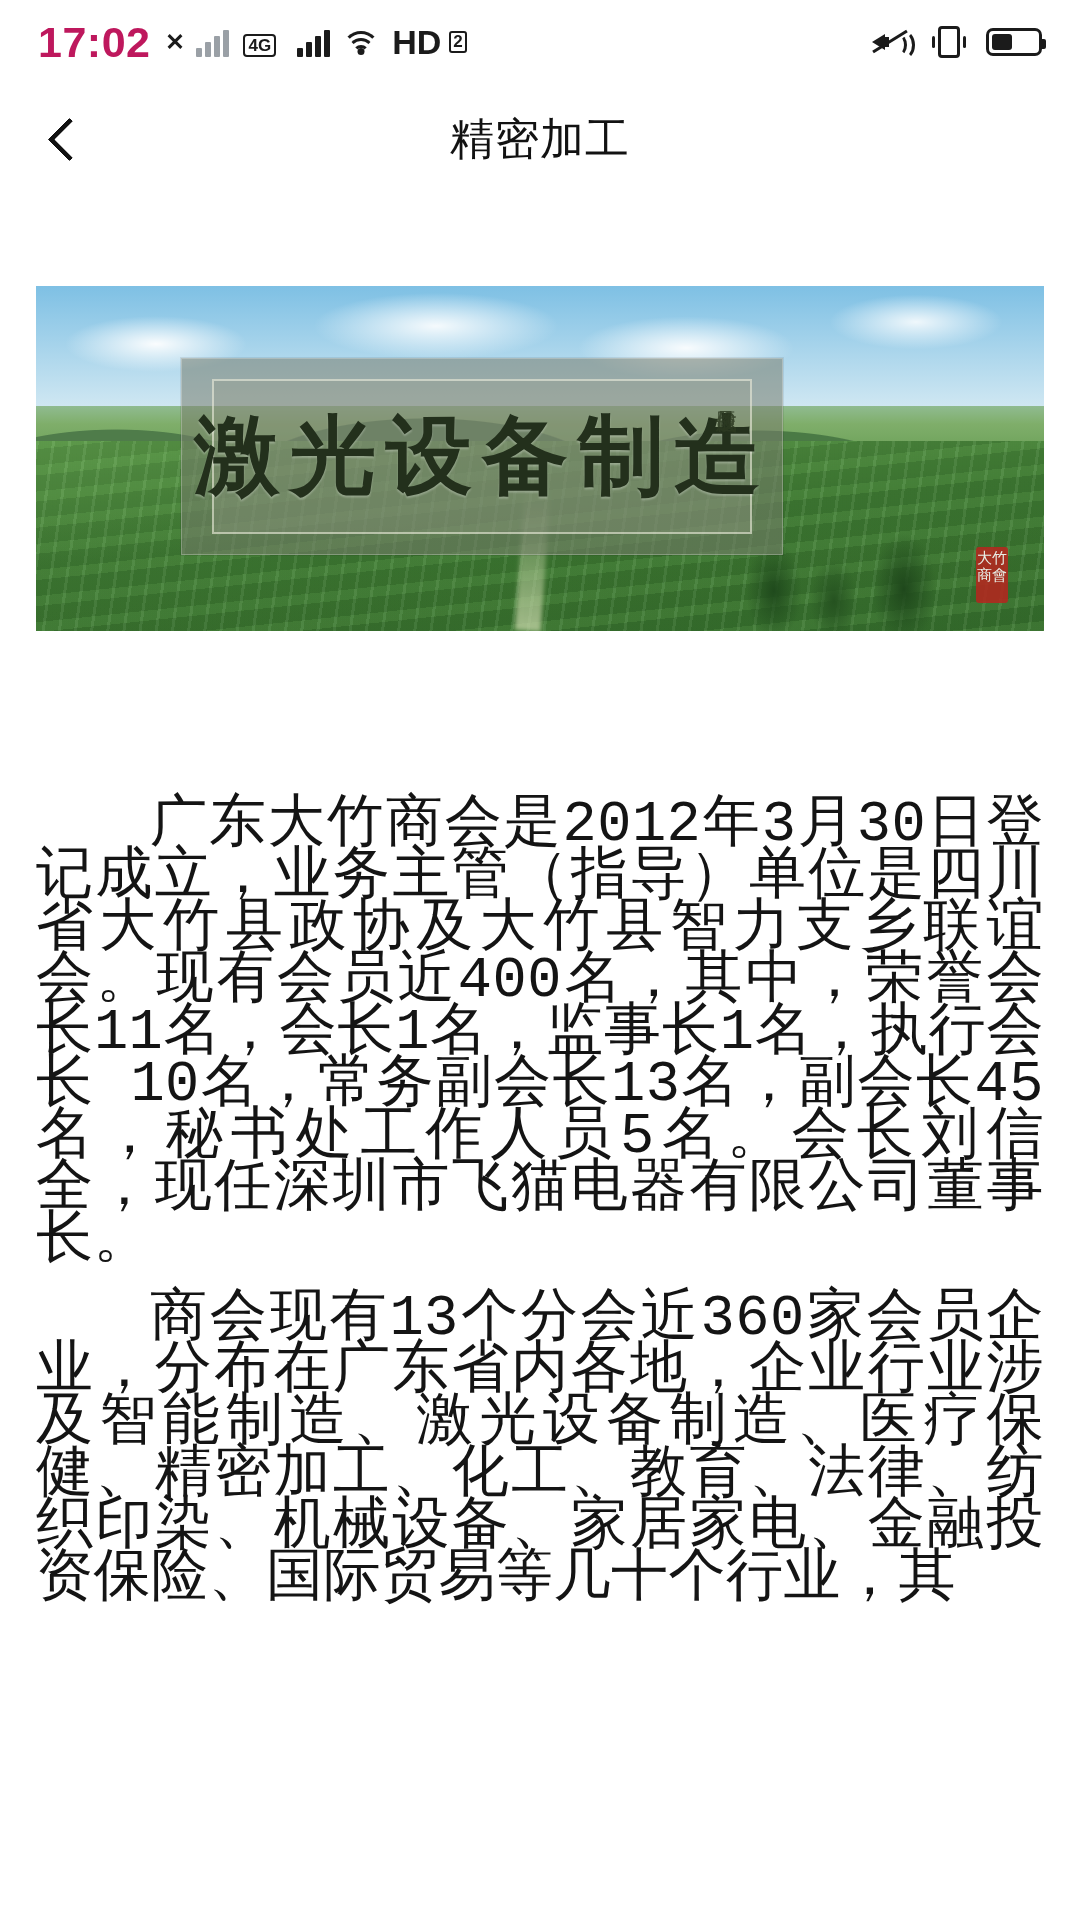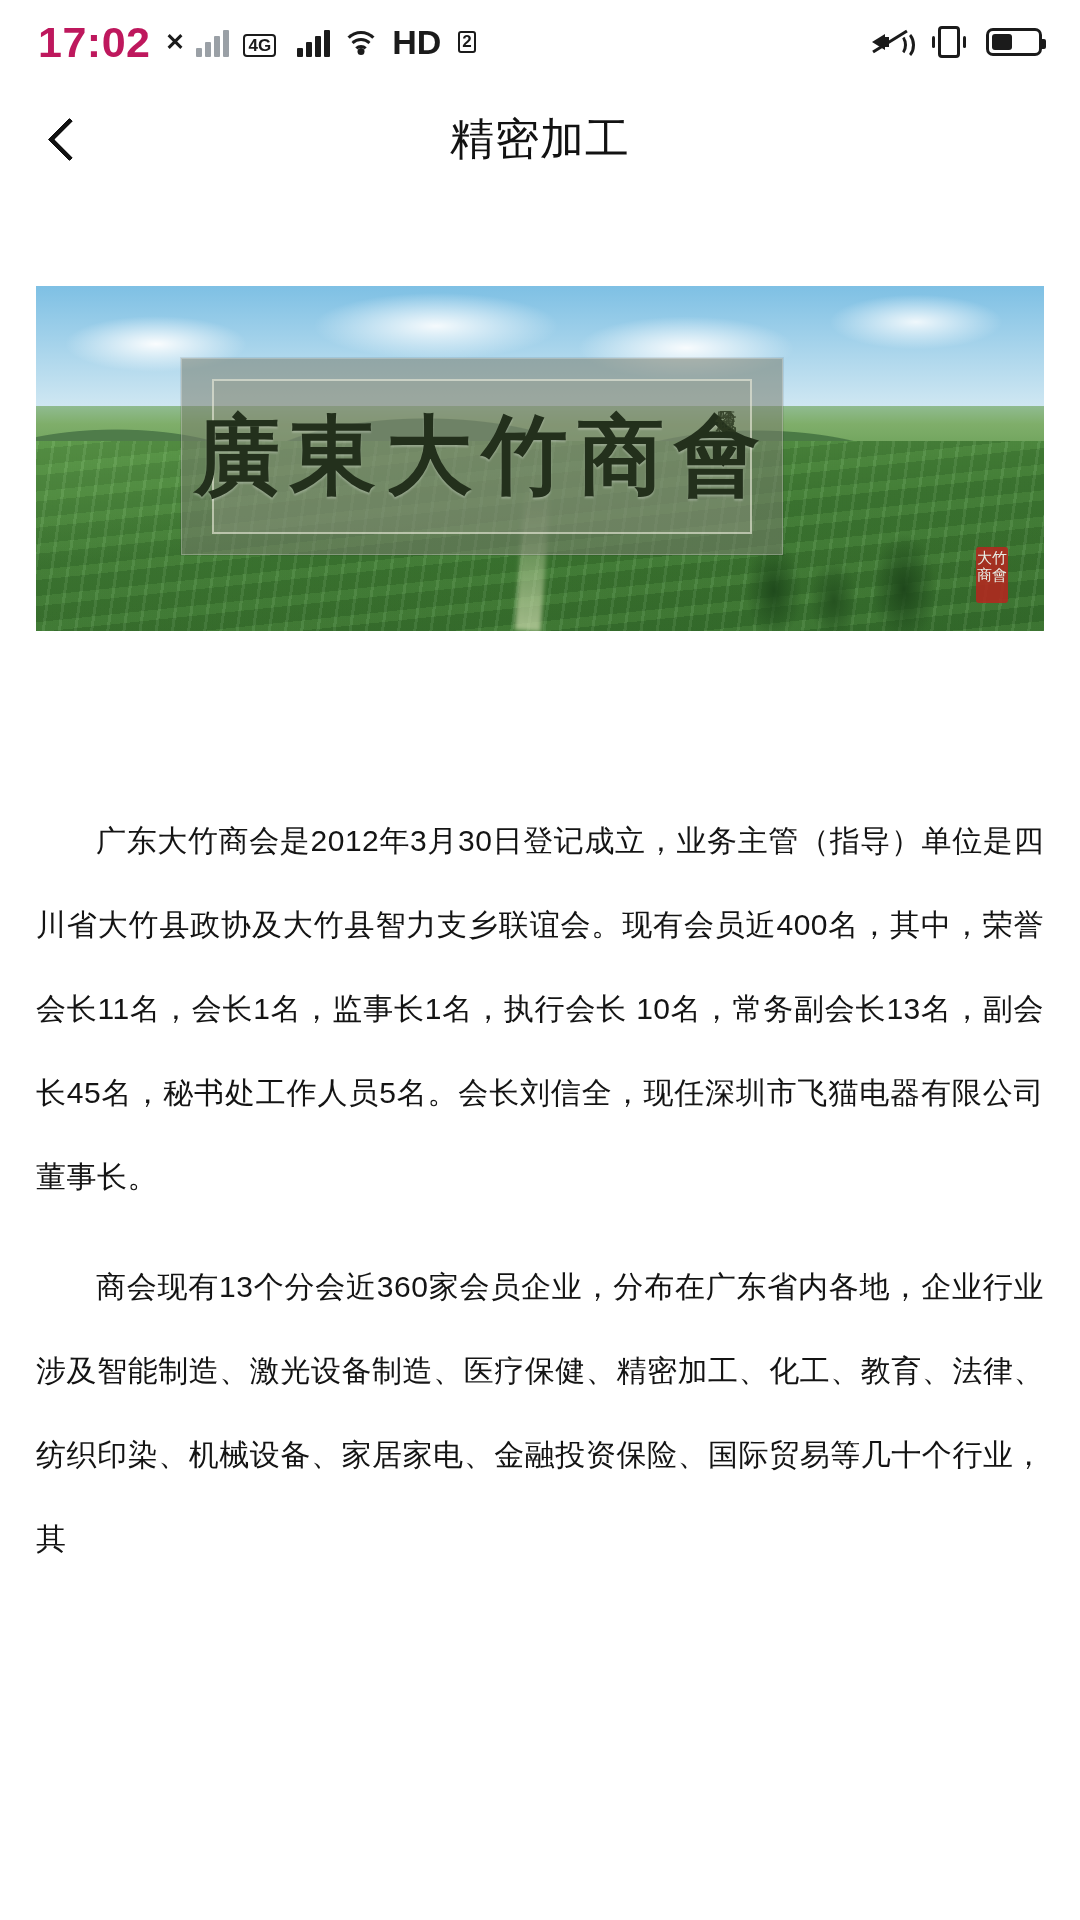--- a/index.html
+++ b/index.html
@@ -108,21 +108,21 @@
   .wifi .dot {
     position:absolute; width:7px; height:7px; border-radius:50%;
     background:#1b1b1b; left:50%; transform:translateX(-50%); bottom:0;
     border:none;
   }
 
   .hd-text {
     font-size: 34px;
     font-weight: 600;
     color: #1b1b1b;
-    display:flex; align-items:center; gap:17px;
+    display:flex; align-items:center; gap:8px;
   }
   .hd-sub {
     font-size: 17px;
     border: 2px solid #1b1b1b;
     border-radius: 3px;
     padding: 0 2px;
     line-height: 18px;
     font-weight: 700;
   }
 
@@ -317,27 +317,28 @@
     text-align: center;
     padding-top: 3px;
     box-sizing: border-box;
     letter-spacing: 0px;
   }
 
   .article {
     margin: 168px 36px 0 36px;
   }
   .para {
-    font-size: 30px;
-    line-height: 84px;
+    font-size: 57px;
+    line-height: 52px;
     color: #141414;
     text-indent: 2em;
     margin: 0 0 26px 0;
     letter-spacing: 0.5px;
     text-align: justify;
+    font-family: Liberation Mono, monospace;
   }
 </style>
 </head>
 <body>
 
 <div class="status-bar">
   <div class="status-left">
     <div class="status-time">17:02</div>
     <div class="sig-x"></div>
     <div class="sig">
@@ -397,21 +398,21 @@
   <div class="hero">
     <div class="sky"></div>
     <div class="ridge"></div>
     <div class="valley"></div>
     <div class="terrace"></div>
     <div class="path"></div>
     <div class="dark-trees"></div>
 
     <div class="plaque">
       <div class="plaque-inner">
-        <div class="plaque-text">廣東大竹商會</div>
+        <div class="plaque-text">激光设备制造</div>
       </div>
       <div class="plaque-sign">吕俊成题</div>
     </div>
     <div class="seal">大竹商會</div>
   </div>
 
   <div class="article">
     <p class="para">广东大竹商会是2012年3月30日登记成立，业务主管（指导）单位是四川省大竹县政协及大竹县智力支乡联谊会。现有会员近400名，其中，荣誉会长11名，会长1名，监事长1名，执行会长 10名，常务副会长13名，副会长45名，秘书处工作人员5名。会长刘信全，现任深圳市飞猫电器有限公司董事长。</p>
     <p class="para">商会现有13个分会近360家会员企业，分布在广东省内各地，企业行业涉及智能制造、激光设备制造、医疗保健、精密加工、化工、教育、法律、纺织印染、机械设备、家居家电、金融投资保险、国际贸易等几十个行业，其</p>
   </div>

